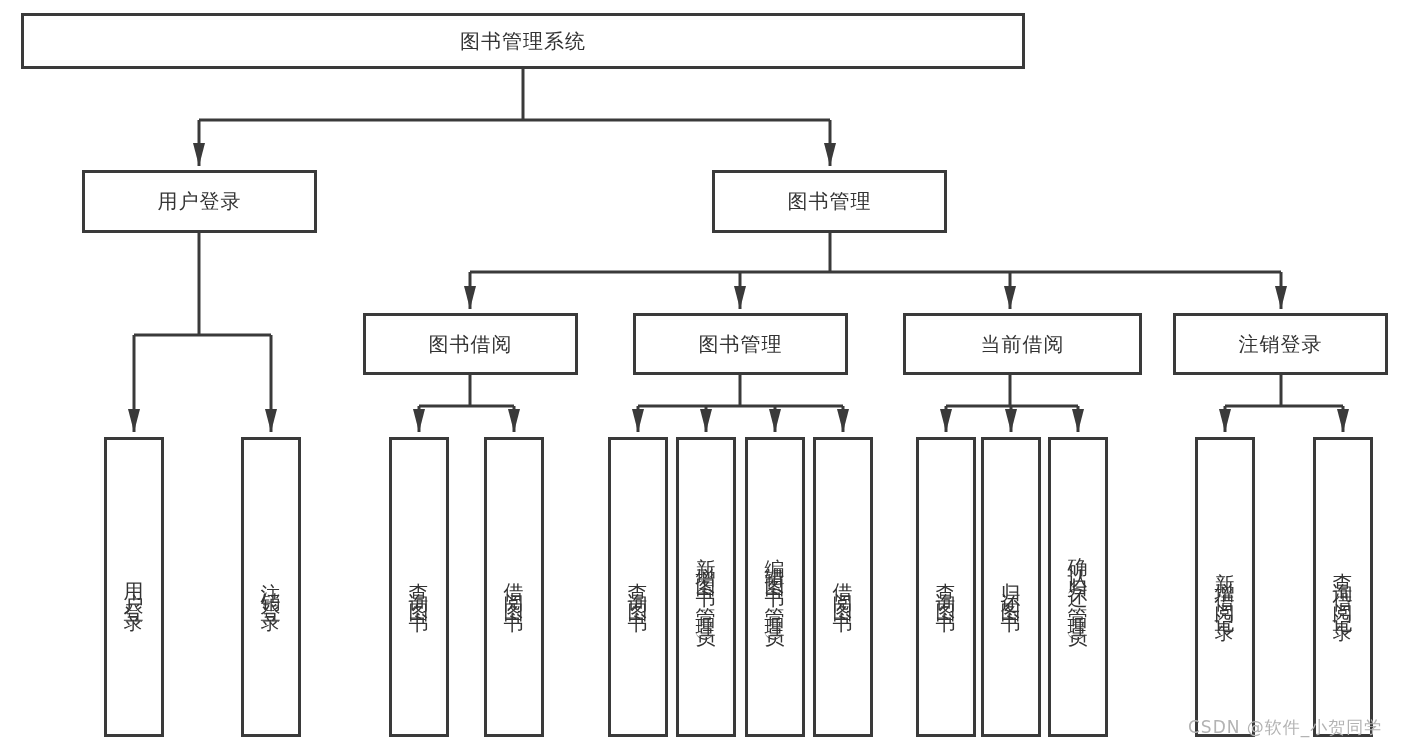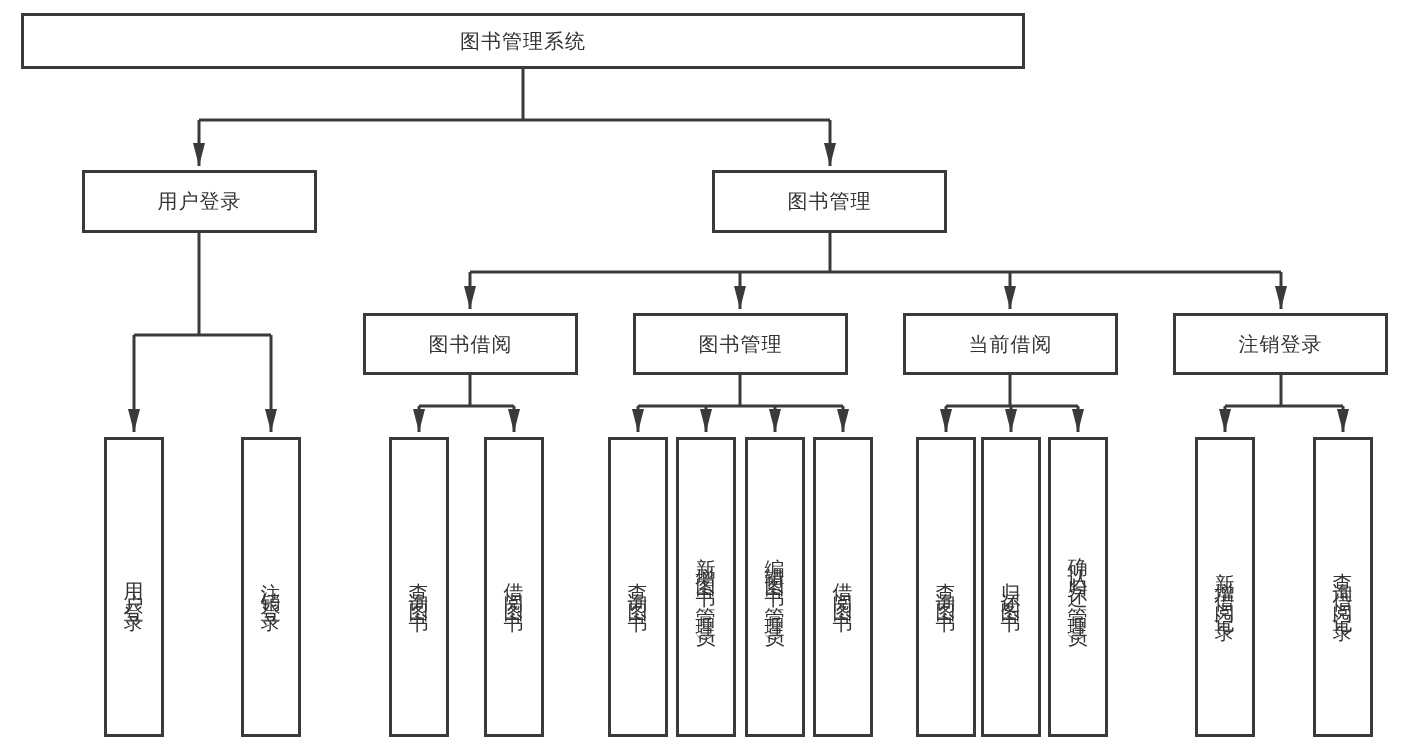--- a/index.html
+++ b/index.html
@@ -129,21 +129,21 @@
   <div class="node" style="left:712px;top:170px;width:235px;height:63px;">
     <span>图书管理</span>
   </div>
 
   <div class="node" style="left:363px;top:313px;width:215px;height:62px;">
     <span>图书借阅</span>
   </div>
   <div class="node" style="left:633px;top:313px;width:215px;height:62px;">
     <span>图书管理</span>
   </div>
-  <div class="node" style="left:903px;top:313px;width:215px;height:62px;">
+  <div class="node" style="left:903px;top:313px;width:239px;height:62px;">
     <span>当前借阅</span>
   </div>
   <div class="node" style="left:1173px;top:313px;width:215px;height:62px;">
     <span>注销登录</span>
   </div>
 
   <div class="node vertical" style="left:104px;top:437px;width:60px;height:300px;">
     <span>用户登录</span>
   </div>
   <div class="node vertical" style="left:241px;top:437px;width:60px;height:300px;">
@@ -180,14 +180,15 @@
     <span>确认归还（管理员）</span>
   </div>
 
   <div class="node vertical" style="left:1195px;top:437px;width:60px;height:300px;">
     <span>新增借阅记录</span>
   </div>
   <div class="node vertical" style="left:1313px;top:437px;width:60px;height:300px;">
     <span>查询借阅记录</span>
   </div>
 
+  <div class="watermark">CSDN @软件_小贺同学</div>
 
 </div>
 
 </body></html>

